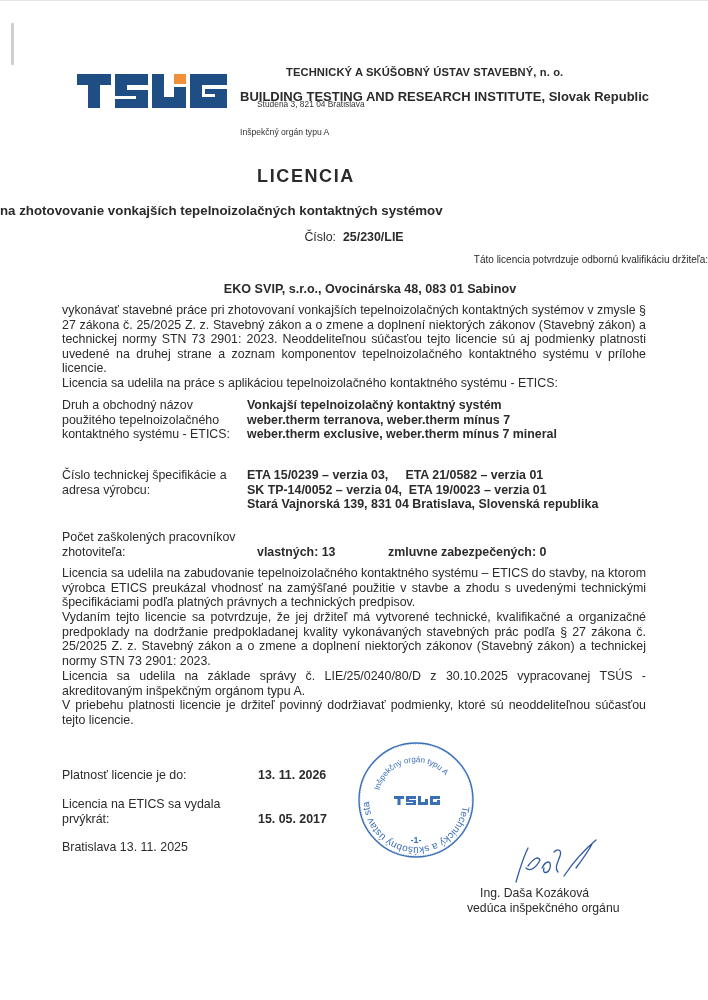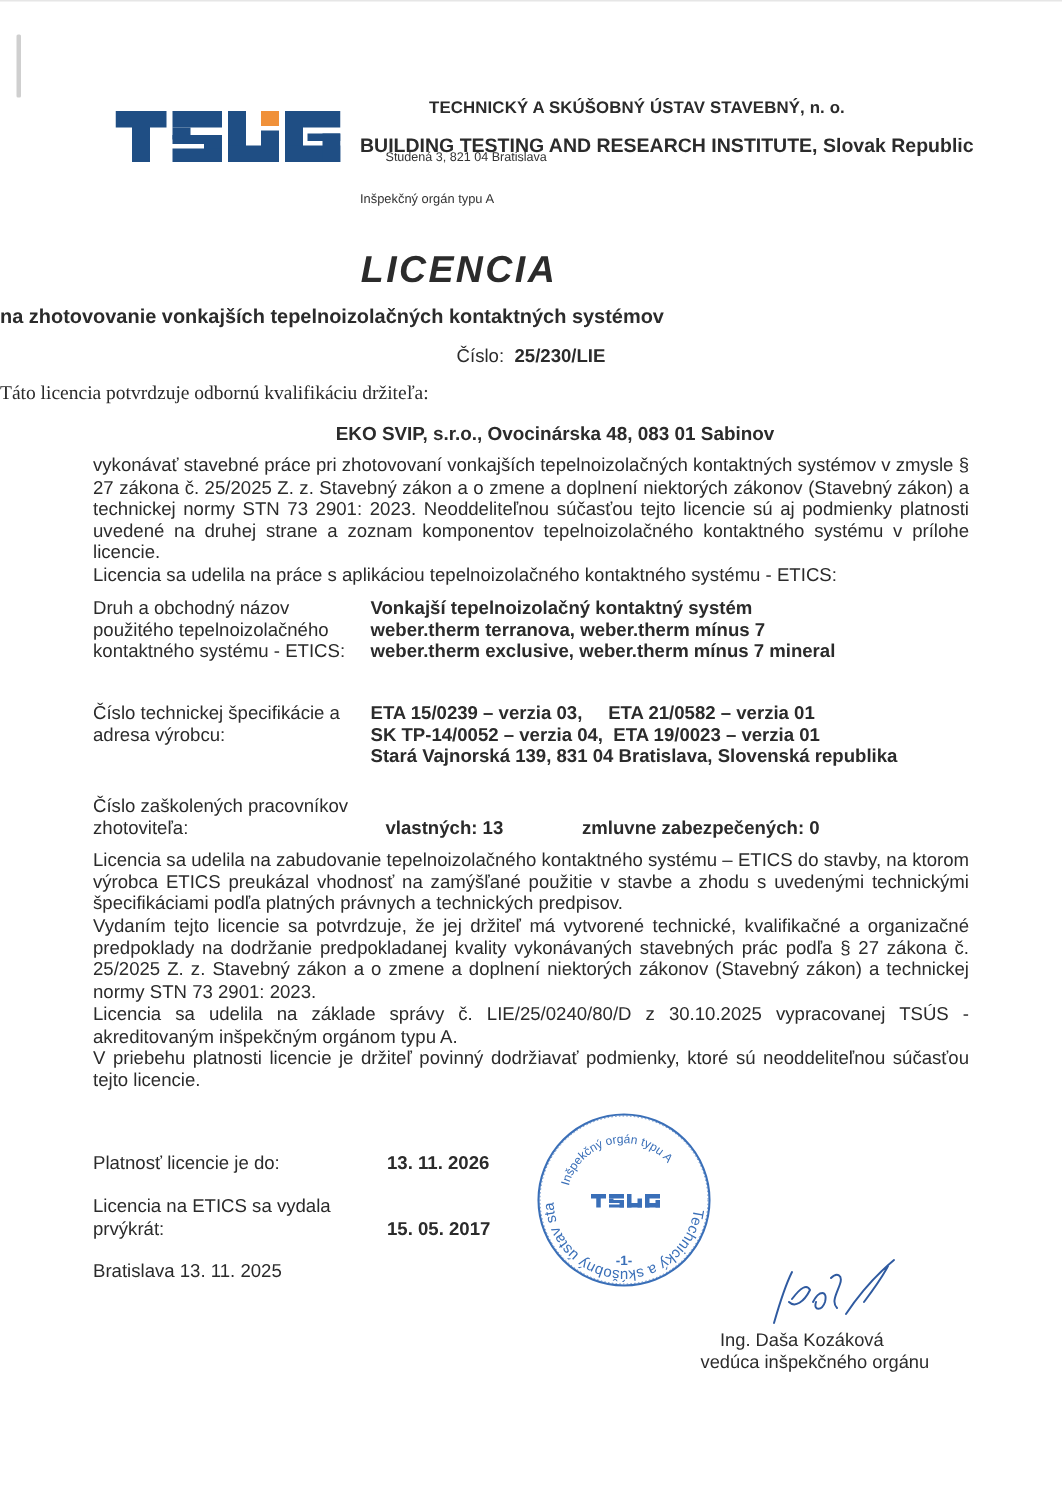--- a/index.html
+++ b/index.html
@@ -13,25 +13,25 @@
 
   
   .logo { left: 77px; top: 74px; width: 150px; height: 34px; }
   .logo svg { display: block; }
 
   .org-name { left: 240px; top: 66px; font-size: 11.2px; font-weight: bold; color: #2b2b2b; letter-spacing: 0.1px; white-space: nowrap; margin-left: 46px; }
   .org-name-en { left: 240px; top: 89px; font-size: 13px; font-weight: bold; color: #2b2b2b; white-space: nowrap; }
   .org-address { left: 257px; top: 99px; font-size: 8.4px; color: #333; white-space: nowrap; text-align: center; }
   .org-type { left: 240px; top: 127px; font-size: 8.6px; color: #333; white-space: nowrap; }
 
-  .doc-title { left: 0; width: 612px; top: 166px; text-align: center; font-size: 25px; font-weight: bold; letter-spacing: 1.6px; color: #2b2b2b; font-style: italic; }
+  .doc-title { left: 0; width: 612px; top: 166px; text-align: center; font-size: 18px; font-weight: bold; letter-spacing: 1.6px; color: #2b2b2b; }
   .doc-subtitle { left: 0; width: 708px; top: 203px; text-align: left; font-size: 13.3px; font-weight: bold; color: #2b2b2b; }
   .doc-number { left: 0; width: 708px; top: 230px; text-align: center; font-size: 12.4px; color: #2b2b2b; }
   .doc-number b { font-weight: bold; }
-  .doc-confirm { left: 0; width: 708px; top: 254px; text-align: left; font-size: 13px; color: #2b2b2b; font-family: Liberation Serif, serif; }
+  .doc-confirm { left: 0; width: 708px; top: 254px; text-align: right; font-size: 10px; color: #2b2b2b; }
   .holder { left: 0; width: 708px; top: 282px; text-align: center; font-size: 12.6px; font-weight: bold; color: #2b2b2b; margin-left: 16px; }
 
   .para { left: 62px; width: 584px; font-size: 12.4px; line-height: 14.6px; color: #2b2b2b; text-align: justify; }
   .p1 { top: 303px; }
   .p-intro { top: 376px; }
 
   .row-label { left: 62px; width: 180px; font-size: 12.4px; line-height: 14.6px; color: #2b2b2b; }
   .row-value { left: 247px; width: 420px; font-size: 12.4px; line-height: 14.6px; font-weight: bold; color: #2b2b2b; white-space: nowrap; }
   .r1-label { top: 398px; }
   .r1-value { top: 398px; }
@@ -111,21 +111,21 @@
   <div>weber.therm exclusive,  weber.therm mínus 7 mineral</div>
 </div>
 
 <div class="abs row-label r2-label">Číslo technickej špecifikácie a adresa výrobcu:</div>
 <div class="abs row-value r2-value">
   <div style="white-space:pre">ETA 15/0239 – verzia 03,     ETA 21/0582 – verzia 01</div>
   <div style="white-space:pre">SK TP-14/0052 – verzia 04,  ETA 19/0023 – verzia 01</div>
   <div>Stará Vajnorská 139, 831 04 Bratislava, Slovenská republika</div>
 </div>
 
-<div class="abs row-label r3-label">Číslo zaškolených pracovníkov zhotoviteľa:</div>
+<div class="abs row-label r3-label">Počet zaškolených pracovníkov zhotoviteľa:</div>
 <div class="abs r3-own">vlastných: 13</div>
 <div class="abs r3-contract">zmluvne zabezpečených: 0</div>
 
 <div class="abs para p2">Licencia sa udelila na zabudovanie tepelnoizolačného kontaktného systému – ETICS do stavby, na ktorom výrobca ETICS preukázal vhodnosť na zamýšľané použitie v stavbe a zhodu s uvedenými technickými špecifikáciami podľa platných právnych a technických predpisov.</div>
 <div class="abs para p3">Vydaním tejto licencie sa potvrdzuje, že jej držiteľ má vytvorené technické, kvalifikačné a organizačné predpoklady na dodržanie predpokladanej kvality vykonávaných stavebných prác podľa § 27 zákona č. 25/2025 Z. z. Stavebný zákon a o zmene a doplnení niektorých zákonov (Stavebný zákon) a technickej normy STN 73 2901: 2023.</div>
 <div class="abs para p4">Licencia sa udelila na základe správy č. LIE/25/0240/80/D z 30.10.2025 vypracovanej TSÚS - akreditovaným inšpekčným orgánom typu A.</div>
 <div class="abs para p5">V priebehu platnosti licencie je držiteľ povinný dodržiavať podmienky, ktoré sú neoddeliteľnou súčasťou tejto licencie.</div>
 
 <div class="abs valid-label">Platnosť licencie je do:</div>
 <div class="abs valid-value">13. 11. 2026</div>

